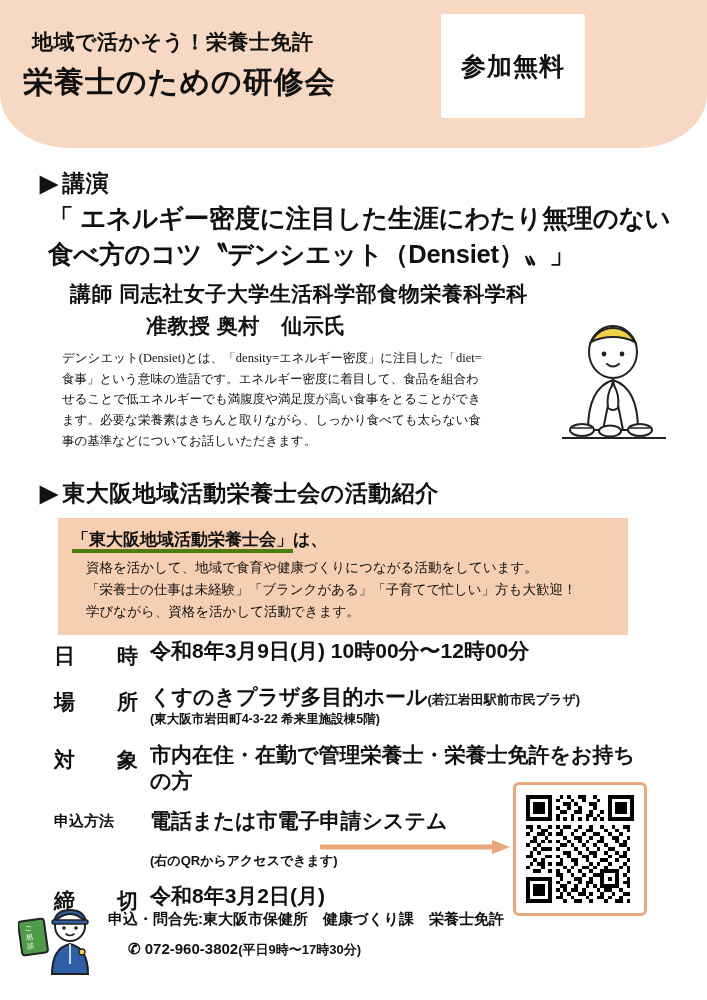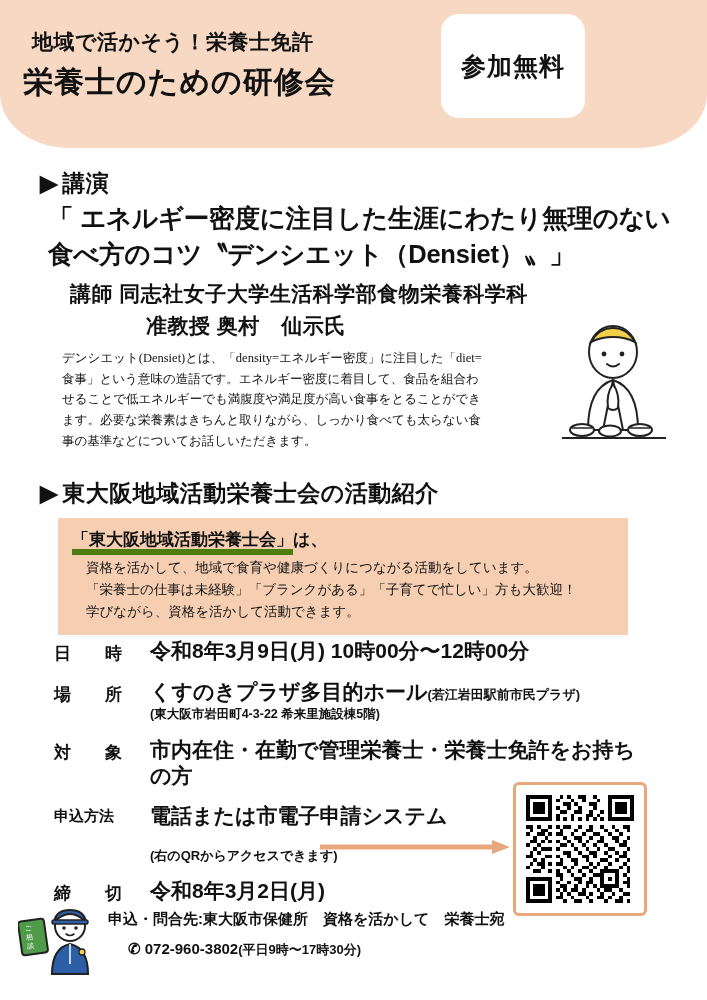--- a/index.html
+++ b/index.html
@@ -47,21 +47,21 @@
     font-weight: bold;
     letter-spacing: 1px;
     color: #111;
   }
   .free-badge {
     position: absolute;
     right: 16px; top: 14px;
     width: 144px;
     height: 104px;
     background: #ffffff;
-    border-radius: 18px;
+    border-radius: 2px;
     display: flex;
     align-items: center;
     justify-content: center;
   }
   .free-badge span {
     font-size: 25px;
     font-weight: bold;
     letter-spacing: 1px;
   }
 
@@ -127,21 +127,21 @@
     padding: 10px 14px 12px 14px;
     box-sizing: border-box;
   }
   .intro-box .line1 {
     font-size: 17px;
     font-weight: bold;
     letter-spacing: 0px;
     margin-bottom: 6px;
   }
   .intro-box .line1 .nm {
-    border-bottom: 6px solid #4d7c0f;
+    border-bottom: 4px solid #4d7c0f;
   }
   .intro-box .body {
     font-size: 13.5px;
     line-height: 1.62;
     padding-left: 14px;
   }
 
   
   .info {
     position: absolute;
@@ -149,21 +149,21 @@
     width: 600px;
   }
   .row {
     display: flex;
     align-items: flex-start;
     margin-bottom: 14px;
   }
   .row .lab {
     width: 96px;
     flex: 0 0 96px;
-    font-size: 17px;
+    font-size: 21px;
     font-weight: bold;
     padding-top: 4px;
     letter-spacing: 0px;
   }
   .row .lab.narrow {
     font-size: 15px;
     letter-spacing: 0px;
   }
   .row .val {
     font-size: 21px;
@@ -578,17 +578,17 @@
     <circle cx="46" cy="32" r="1.8" fill="#222"></circle>
     <circle cx="58" cy="32" r="1.8" fill="#222"></circle>
     <path d="M48 38 q4 3 8 0" fill="none" stroke="#222" stroke-width="1.6" stroke-linecap="round"></path>
 
     <path d="M34 78 q0 -26 18 -30 q18 4 18 30 z" fill="#2d5fa8" stroke="#222" stroke-width="2"></path>
     <path d="M52 48 l0 20" stroke="#fff" stroke-width="1.5"></path>
     <circle cx="64" cy="56" r="3" fill="#ffd24a" stroke="#222" stroke-width="1.3"></circle>
   </svg>
 </div>
 
-<div class="footer-line1">申込・問合先:東大阪市保健所　資格を活かして　栄養士宛</div>
+<div class="footer-line1">申込・問合先:東大阪市保健所　健康づくり課　栄養士免許</div>
 <div class="footer-line2">
   <span>✆</span>
   <span>072-960-3802</span><span class="small">(平日9時〜17時30分)</span>
 </div>
 
 </body></html>

